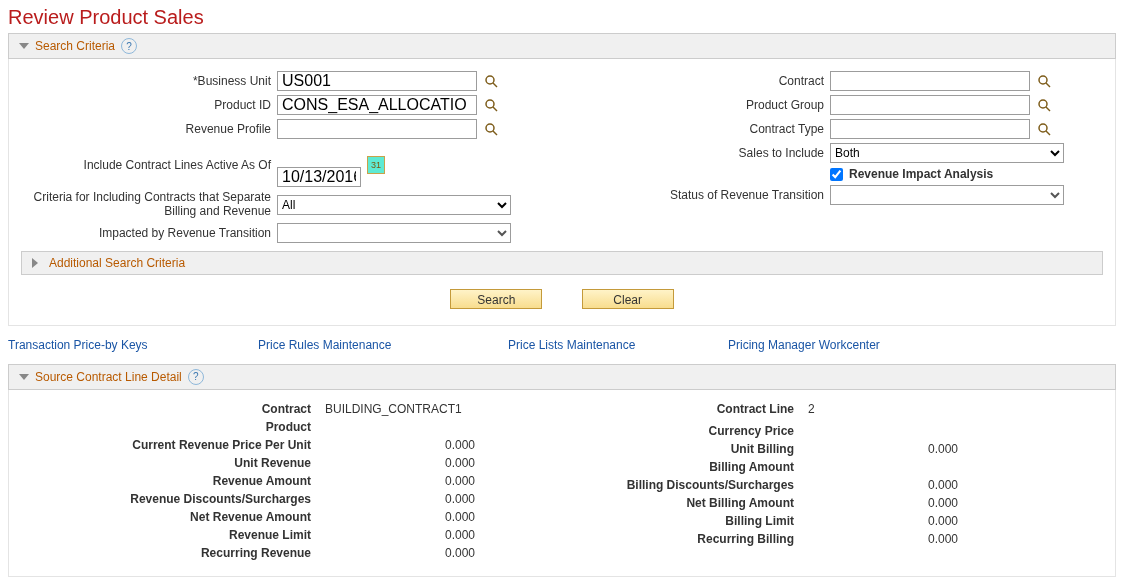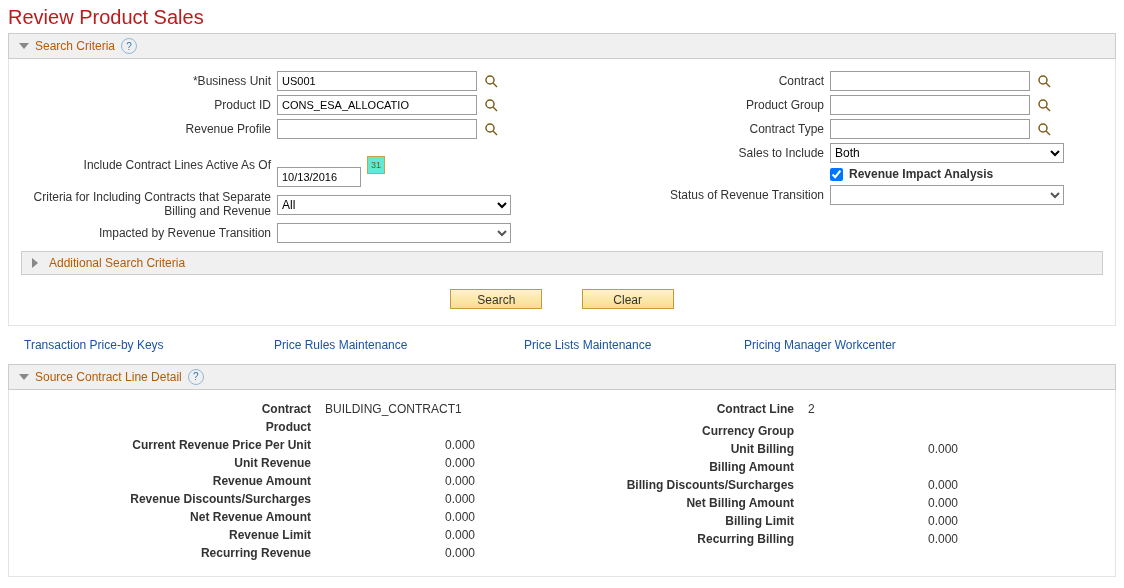--- a/index.html
+++ b/index.html
@@ -9,29 +9,29 @@
   .section-header .tri{display:inline-block;width:0;height:0;border-left:5px solid transparent;border-right:5px solid transparent;border-top:6px solid #888;margin-right:6px}
   .section-header.collapsed .tri{border-top:5px solid transparent;border-bottom:5px solid transparent;border-left:6px solid #888;width:0;height:0;margin-right:6px}
   .section-title{color:#b85a00;font-weight:normal;font-size:12px}
   .help{display:inline-flex;align-items:center;justify-content:center;width:14px;height:14px;border:1px solid #8fb8da;border-radius:50%;color:#3a77b0;font-size:10px;margin-left:6px}
   .section-body{border:1px solid #e4e4e4;border-top:none;padding:8px 12px 12px;background:#fff}
   .form-grid{display:grid;grid-template-columns:1fr 1fr;column-gap:24px}
   .form-row{display:flex;align-items:center;margin:4px 0}
   .form-label{width:250px;text-align:right;padding-right:6px;color:#333}
   .two-line{line-height:1.15}
   .form-control{display:flex;align-items:center}
-  input[type=text].fld{width:190px;height:18px;border:1px solid #9c9c9c;font-size:11px;padding:0 4px;background:#fff}
+  input[type=text].fld{width:190px;height:18px;border:1px solid #9c9c9c;font-size:16px;padding:0 4px;background:#fff}
   select.fld{width:234px;height:20px;border:1px solid #9c9c9c;font-size:12px;background:#fff}
   select.fld.empty{color:#555}
   .lookup{display:inline-flex;align-items:center;justify-content:center;width:16px;height:16px;margin-left:6px;cursor:pointer}
   .cal{display:inline-flex;align-items:center;justify-content:center;width:16px;height:16px;border:1px solid #c8a24a;background:#5eead4;color:#7a5a10;font-size:9px;margin-left:6px;cursor:pointer}
   input[type=checkbox]{margin:0 6px 0 0}
   .btnbar{text-align:center;padding:6px 0 4px}
   .btn{display:inline-block;min-width:92px;height:20px;line-height:18px;border:1px solid #c49a3a;background:linear-gradient(#fff3c8,#f8dd8e);color:#333;font-size:12px;margin:0 18px;cursor:pointer}
-  .links-row{display:flex;padding:6px 24px 10px}
+  .links-row{display:flex;padding:6px 8px 10px}
   .links-row a{color:#1a55a5;text-decoration:none;cursor:pointer}
   .detail-body{border:1px solid #e4e4e4;border-top:none;padding:8px 12px 12px;background:#fff}
   .detail-grid{display:grid;grid-template-columns:1fr 1fr;column-gap:24px}
   .detail-row{display:flex;align-items:center;margin:4px 0}
   .detail-label{width:290px;text-align:right;padding-right:8px;color:#333;font-weight:bold;font-size:12px}
   .detail-val{padding-left:6px;color:#333;min-width:150px}
   .subsection{margin:4px 0 8px}
 </style>
 </head>
 <body>
@@ -238,21 +238,21 @@
       <div>
         <div class="detail-row">
             <div class="detail-label" style="width:220px">Contract Line</div>
             <div class="detail-val">2</div>
           </div>
         <div class="detail-row">
             <div class="detail-label" style="width:220px"></div>
             <div class="detail-val"></div>
           </div>
         <div class="detail-row">
-            <div class="detail-label" style="width:220px">Currency Group</div>
+            <div class="detail-label" style="width:220px">Currency Price</div>
             <div class="detail-val"></div>
           </div>
         <div class="detail-row">
             <div class="detail-label" style="width:220px">Unit Billing</div>
             <div class="detail-val" style="text-align:right;width:150px">0.000</div>
           </div>
         <div class="detail-row">
             <div class="detail-label" style="width:220px">Billing Amount</div>
             <div class="detail-val" style="text-align:right;width:150px"></div>
           </div>

